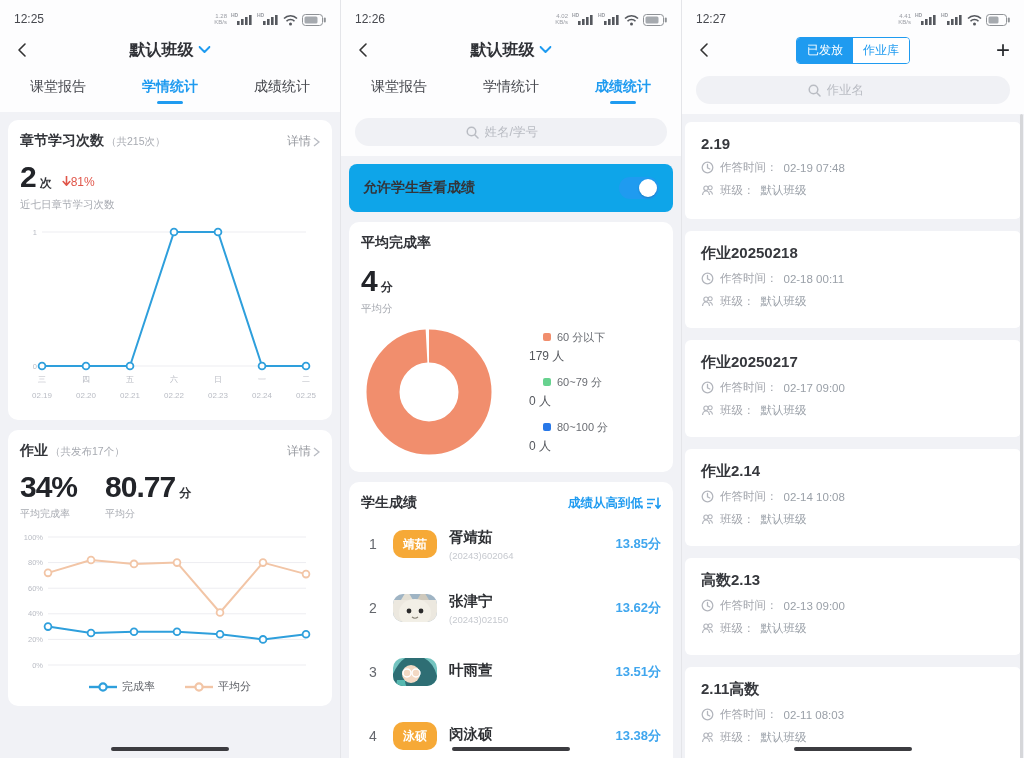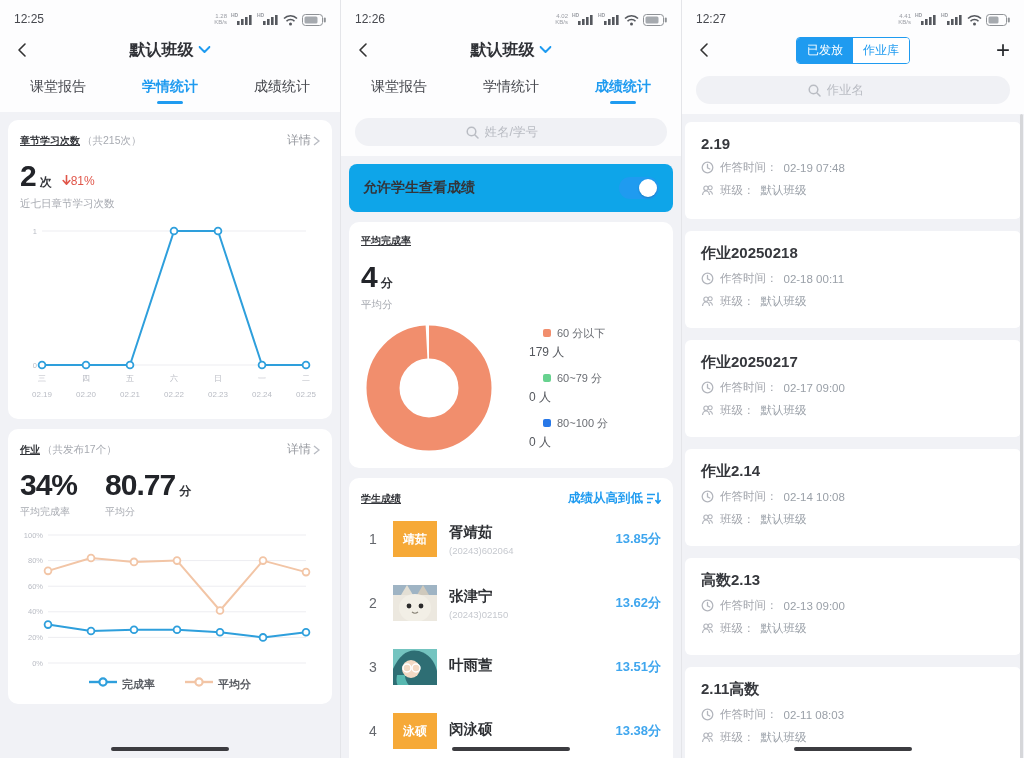--- a/index.html
+++ b/index.html
@@ -22,32 +22,32 @@
   .seg.active{background:var(--accent);color:#fff;}
   
   .tabs{height:42px;display:flex;justify-content:space-between;align-items:center;padding:0 30px;flex:none;}
   .tab{font-size:14px;color:#46484e;position:relative;padding-bottom:8px;white-space:nowrap;}
   .tab.active{color:var(--accent);font-weight:700;}
   .tab.active::after{content:"";position:absolute;left:50%;transform:translateX(-50%);bottom:0;width:26px;height:3px;border-radius:2px;background:var(--accent);}
   .pcontent{flex:1;background:#f1f2f6;overflow:hidden;position:relative;}
   
   .card{background:#fff;border-radius:10px;margin:8px 8px 0;padding:12px;box-sizing:border-box;}
   .chead{display:flex;align-items:baseline;}
-  .ctitle{font-size:10px;font-weight:700;color:#33353a;text-decoration:underline;}
+  .ctitle{font-size:14px;font-weight:700;color:#33353a;}
   .cnote{font-size:10.5px;color:#a7aab1;margin-left:2px;}
   .detail{margin-left:auto;font-size:12px;color:#96999f;display:flex;align-items:center;gap:2px;}
   .bigrow{display:flex;align-items:baseline;margin-top:10px;}
   .bigval{font-size:30px;font-weight:700;color:#222429;letter-spacing:-1px;}
   .bigunit{font-size:12px;font-weight:700;color:#33353a;margin-left:4px;}
   .delta{display:flex;align-items:center;margin-left:10px;font-size:12px;color:var(--danger);}
   .caption{font-size:10.5px;color:#a7aab1;margin-top:4px;}
   .statcol{display:flex;flex-direction:column;}
   .statlabel{font-size:10px;color:#a7aab1;margin-top:3px;}
   .legendrow{display:flex;justify-content:center;gap:30px;margin-top:6px;}
-  .legitem{display:flex;align-items:flex-start;gap:5px;font-size:11px;color:#5a5d63;font-weight:bold;}
+  .legitem{display:flex;align-items:center;gap:5px;font-size:11px;color:#5a5d63;}
   
   .searchwrap{background:#fdfdfe;padding:6px 14px 10px;flex:none;}
   .pill{height:28px;border-radius:14px;background:#f0f1f5;display:flex;align-items:center;justify-content:center;gap:6px;}
   .pill input{border:none;outline:none;background:transparent;font-size:12.5px;color:#8b5cf6;width:72px;padding:0;}
   .pill input::placeholder{color:#b9bcc3;}
   
   .togglecard{background:#0ea5e9;border-radius:8px;margin:8px 8px 0;height:48px;display:flex;align-items:center;padding:0 14px;box-sizing:border-box;}
   .togglelabel{font-size:14px;font-weight:700;color:#33353a;}
   .switch{margin-left:auto;width:40px;height:22px;border-radius:11px;background:var(--accent);position:relative;}
   .switch::after{content:"";position:absolute;right:2px;top:2px;width:18px;height:18px;border-radius:50%;background:#fff;box-shadow:0 1px 2px rgba(0,0,0,.2);}
@@ -56,21 +56,21 @@
   .dlegend{margin-left:18px;display:flex;flex-direction:column;gap:10px;}
   .dlegitem .lrow{display:flex;align-items:center;gap:6px;font-size:11px;color:#6a6d73;padding-left:28px;}
   .sq{width:8px;height:8px;border-radius:2px;flex:none;}
   .lcount{font-size:12px;color:#55585e;margin:3px 0 0 14px;}
   
   .studcard{background:#fff;border-radius:10px 10px 0 0;margin:10px 8px 0;padding:12px 12px 0;box-sizing:border-box;flex:1;overflow:hidden;display:flex;flex-direction:column;}
   .studhead{display:flex;align-items:center;}
   .sortlink{margin-left:auto;display:flex;align-items:center;gap:4px;font-size:12.5px;font-weight:700;color:var(--accent);}
   .srow{display:flex;align-items:center;height:64px;flex:none;}
   .rank{width:24px;text-align:center;font-size:14px;color:#64676d;flex:none;}
-  .avatar{width:44px;height:36px;border-radius:0;margin-left:8px;flex:none;display:flex;align-items:center;justify-content:center;overflow:hidden;}
+  .avatar{width:44px;height:28px;border-radius:10px;margin-left:8px;flex:none;display:flex;align-items:center;justify-content:center;overflow:hidden;}
   .avatar.text{background:var(--avatar-orange);color:#fff;font-size:12px;font-weight:700;}
   .sinfo{margin-left:12px;min-width:0;}
   .sname{font-size:14.5px;color:#2e3034;font-weight:600;}
   .sid{font-size:9.5px;color:#c6c9cf;margin-top:3px;}
   .sscore{margin-left:auto;font-size:13px;font-weight:600;color:var(--score-blue);white-space:nowrap;}
   
   .hlist{padding-top:8px;}
   .hitem{background:#fff;border-radius:6px;margin:0 3px 12px;height:97px;padding:13px 16px 0;box-sizing:border-box;}
   .hname{font-size:15px;font-weight:700;color:#36383d;}
   .hrow{display:flex;align-items:center;gap:6px;margin-top:8px;font-size:11.5px;color:#a3a6ad;}

